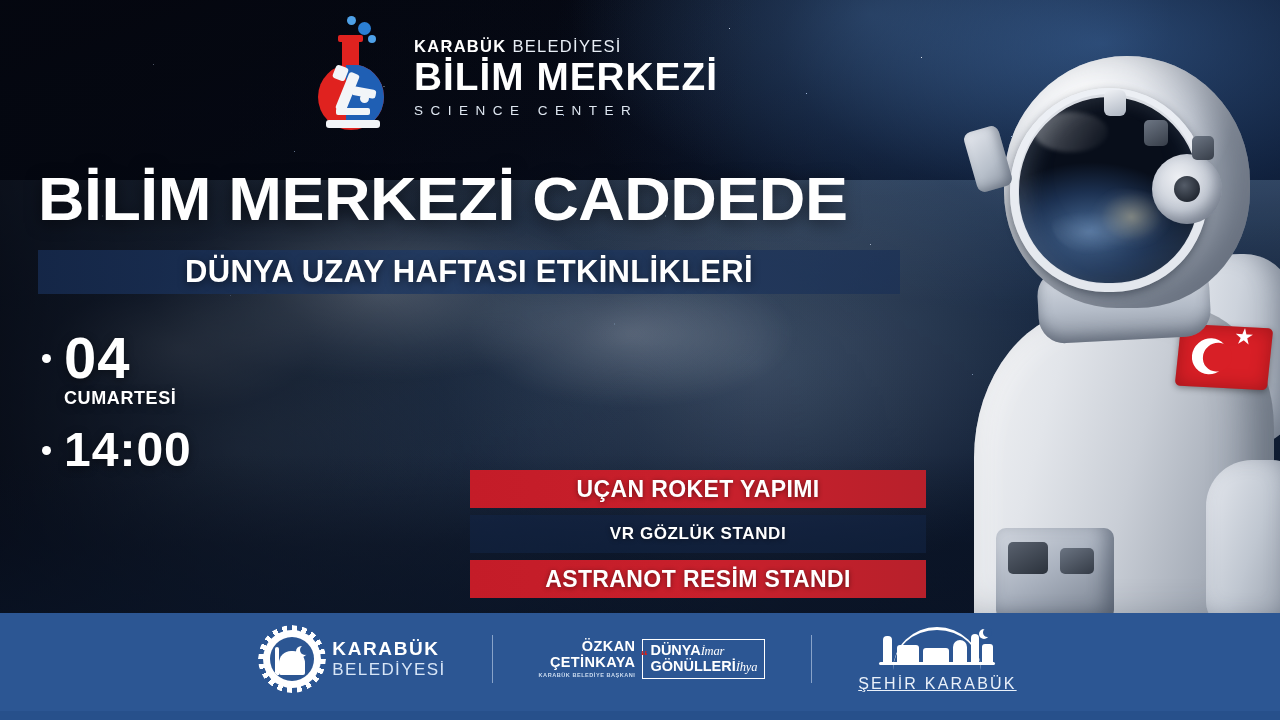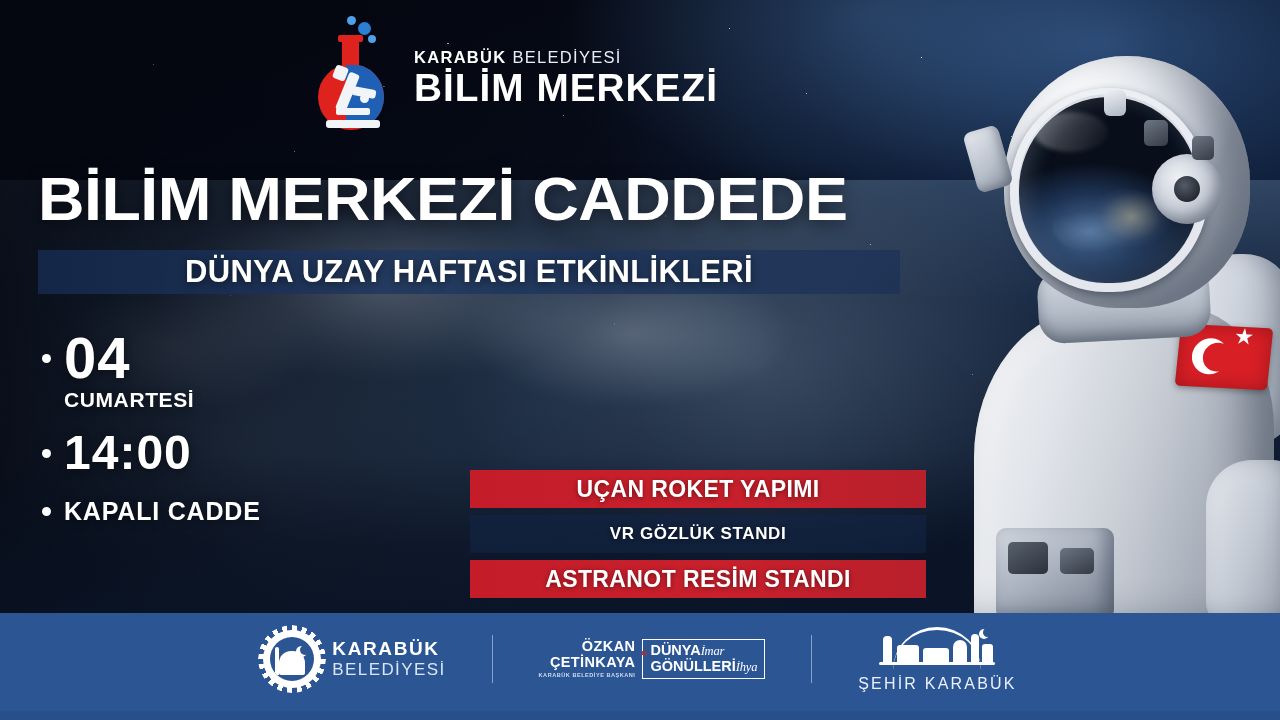--- a/index.html
+++ b/index.html
@@ -505,21 +505,21 @@
   .month-year {
     font-size: 27px;
     font-weight: 300;
     color: #ffffff;
     letter-spacing: 0.6px;
     line-height: 1.25;
     margin-top: 4px;
     text-shadow: 0 2px 8px rgba(0,0,0,0.4);
   }
   .weekday {
-    font-size: 21px;
+    font-size: 18px;
     font-weight: 700;
     color: #ffffff;
     letter-spacing: 0.6px;
     line-height: 1.25;
     margin-top: 2px;
     text-shadow: 0 2px 8px rgba(0,0,0,0.4);
   }
   .time-val {
     font-size: 48px;
     font-weight: 700;
@@ -734,20 +734,21 @@
     left: 3.5px; top: -1px;
     width: 9px; height: 9px;
     border-radius: 50%;
     background: #2c5693;
   }
   .sk-text {
     font-size: 16px;
     font-weight: 400;
     color: #eaf1fa;
     letter-spacing: 2.2px;
+    text-decoration: underline;
   }
 </style>
 </head>
 <body>
 
 <div id="poster">
 
   <div class="bg-space"></div>
   <div class="bg-stars"></div>
   <div class="bg-earth"></div>
@@ -793,41 +794,38 @@
       <div class="micro-knob"></div>
       <div class="micro-stage"></div>
       <div class="micro-base"></div>
     </div>
     <div class="sc-text">
       <div class="sc-line1">
         <b>KARABÜK</b>
         <span>BELEDİYESİ</span>
       </div>
       <div class="sc-line2">BİLİM MERKEZİ</div>
+      <div class="sc-line3">SCIENCE CENTER</div>
     </div>
   </div>
 
   <div class="headline">BİLİM MERKEZİ CADDEDE</div>
   <div class="subbar">
     <div class="subbar-text">DÜNYA UZAY HAFTASI ETKİNLİKLERİ</div>
   </div>
 
   <div class="info-block">
     <div class="info-row" style="margin-bottom:16px;">
       <span class="bullet" style="top:24px;"></span>
       <div class="day-num">04</div>
       <div class="weekday">CUMARTESİ</div>
     </div>
     <div class="info-row" style="margin-bottom:22px;">
       <span class="bullet" style="top:20px;"></span>
       <div class="time-val">14:00</div>
-    </div>
-    <div class="info-row">
-      <span class="bullet" style="top:8px;"></span>
-      <div class="place-val">KAPALI CADDE</div>
     </div>
   </div>
 
   <div class="activities">
     <div class="act-row hl">UÇAN ROKET YAPIMI</div>
     <div class="act-gap"></div>
     <div class="act-row plain">VR GÖZLÜK STANDI</div>
     <div class="act-gap"></div>
     <div class="act-row hl">ASTRANOT RESİM STANDI</div>
   </div>

